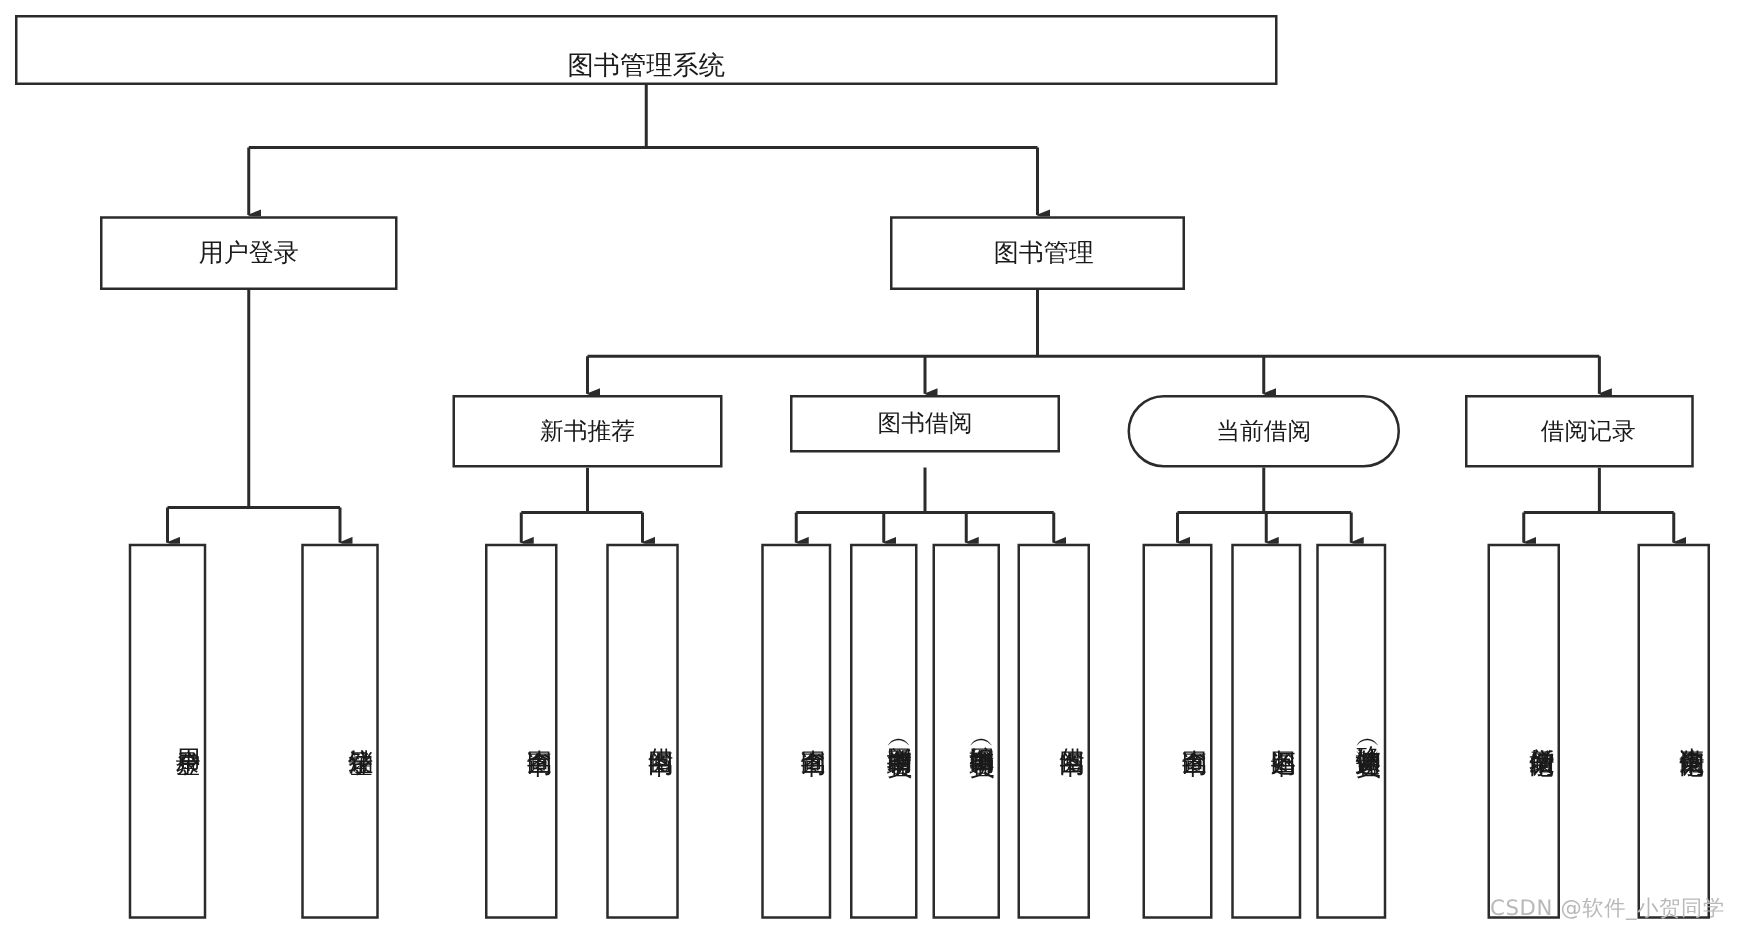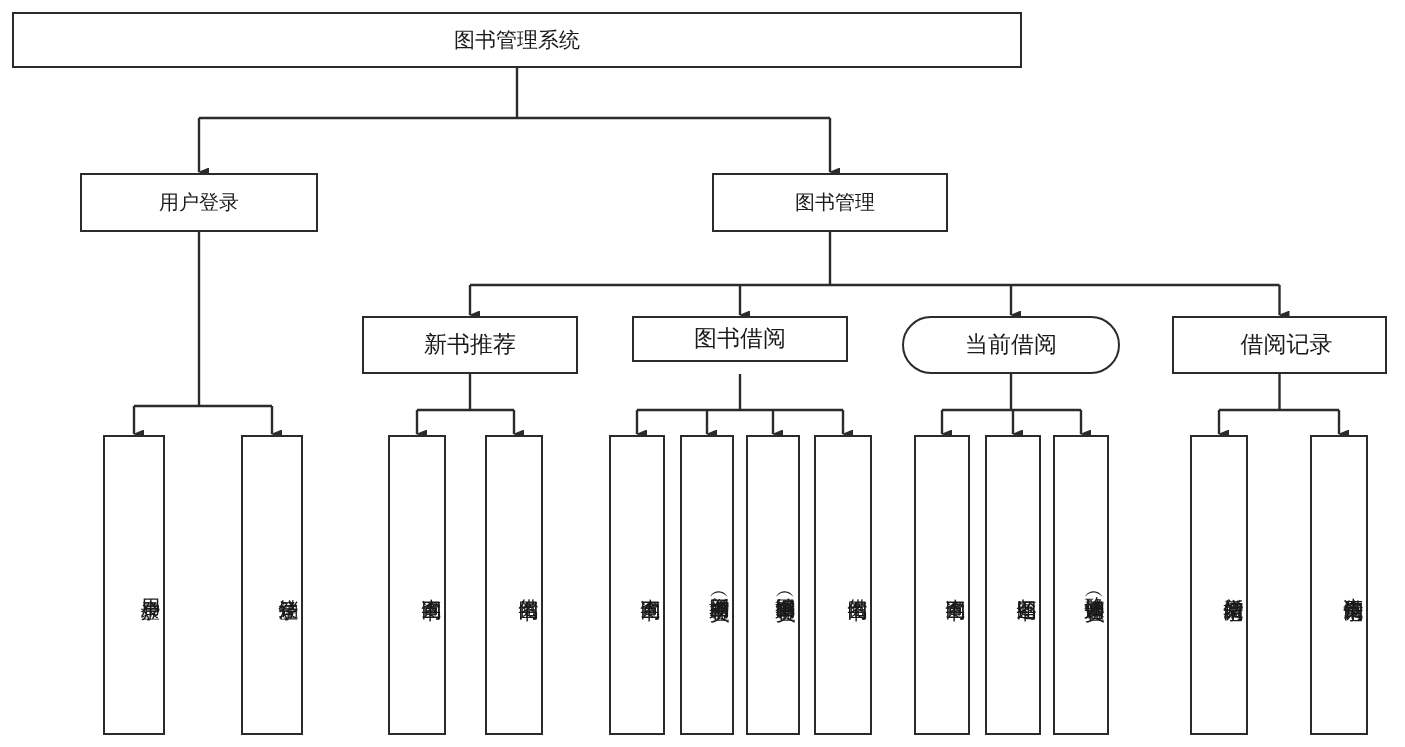--- a/index.html
+++ b/index.html
@@ -33,26 +33,27 @@
     background: #ffffff;
     display: flex;
     align-items: center;
     justify-content: center;
     text-align: center;
     color: #1a1a1a;
     line-height: 1.28;
   }
   .node.level-0 {
     font-size: 21px;
+    align-items: flex-end;
   }
   .node.level-1 {
     font-size: 20px;
   }
   .node.level-2 {
-    font-size: 23px;
+    font-size: 19px;
   }
   .node.leaf {
     font-size: 20px;
     writing-mode: vertical-rl;
     text-orientation: upright;
     letter-spacing: 1px;
     padding-top: 6px;
     padding-bottom: 6px;
     align-items: flex-start;
     justify-content: center;
@@ -130,21 +131,21 @@
       </div>
       <div class="node level-2" style="left: 362px; top: 316px; width: 216px; height: 58px;">
         <span class="node-label">新书推荐</span>
       </div>
       <div class="node level-2" style="left: 632px; top: 316px; width: 216px; height: 46px;">
         <span class="node-label">图书借阅</span>
       </div>
       <div class="node level-2" style="left: 902px; top: 316px; width: 218px; height: 58px; border-radius: 29px;">
         <span class="node-label">当前借阅</span>
       </div>
-      <div class="node level-2" style="left: 1172px; top: 316px; width: 215px; height: 58px; padding-left: 14px;">
+      <div class="node level-2" style="left: 1172px; top: 316px; width: 183px; height: 58px; padding-left: 14px;">
         <span class="node-label">借阅记录</span>
       </div>
       <div class="node level-3 leaf" style="left: 103px; top: 435px; width: 62px; height: 300px;">
         <span class="node-label">用户登录</span>
       </div>
       <div class="node level-3 leaf" style="left: 241px; top: 435px; width: 62px; height: 300px;">
         <span class="node-label">注销登录</span>
       </div>
       <div class="node level-3 leaf" style="left: 388px; top: 435px; width: 58px; height: 300px;">
         <span class="node-label">查询图书</span>
@@ -174,13 +175,14 @@
         <span class="node-label">确认归还（管理员）</span>
       </div>
       <div class="node level-3 leaf" style="left: 1190px; top: 435px; width: 58px; height: 300px;">
         <span class="node-label">新增借阅记录</span>
       </div>
       <div class="node level-3 leaf" style="left: 1310px; top: 435px; width: 58px; height: 300px;">
         <span class="node-label">查询借阅记录</span>
       </div>
     </div>
 
+  <div class="watermark" style="left: 1192px; top: 715px; color: rgb(185, 185, 185);">CSDN @软件_小贺同学</div>
 </div>
 
 </body></html>

